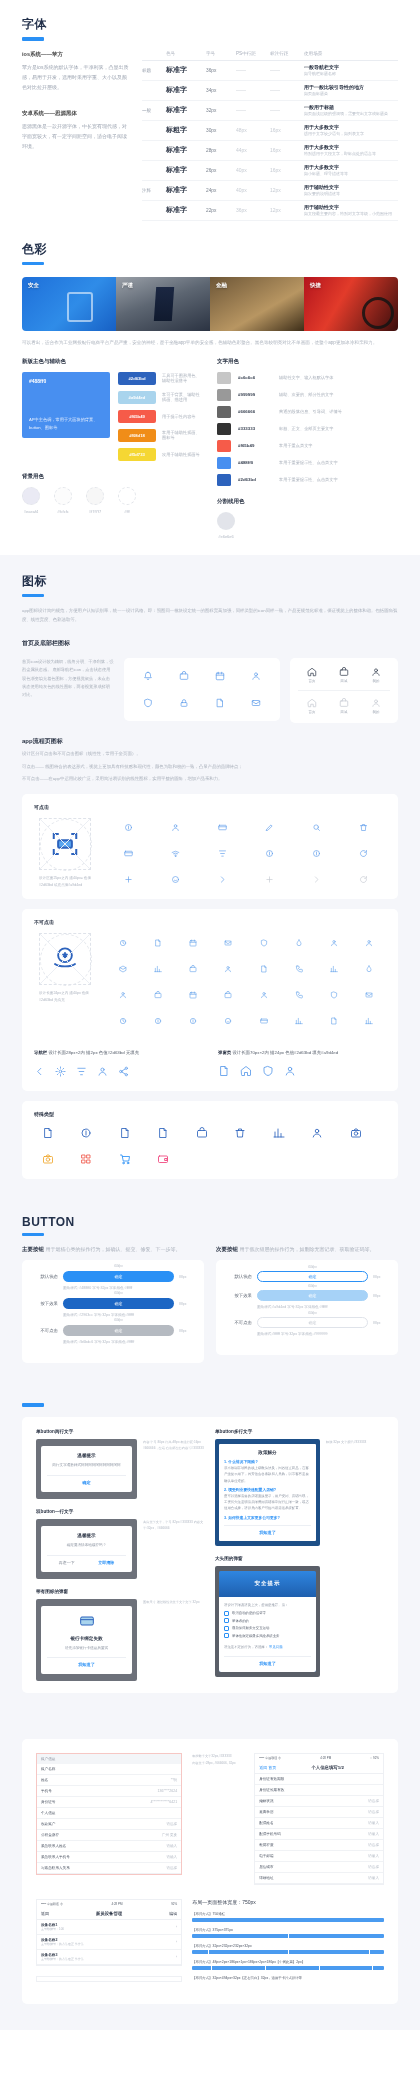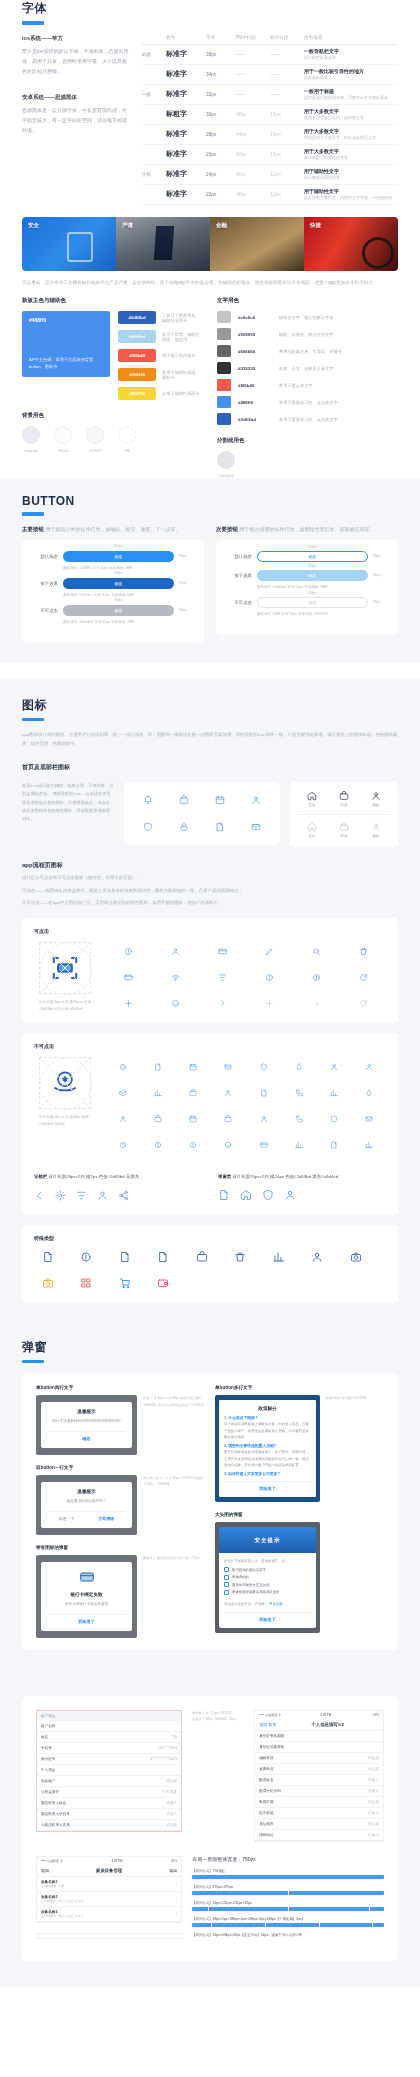--- a/index.html
+++ b/index.html
@@ -211,21 +211,21 @@
   .gap6 { gap:6px; }
   .mt6 { margin-top:6px; }
   .mt10 { margin-top:10px; }
 </style>
 </head>
 <body>
 
 <div class="page">
 
 
-  <div style="margin-top:0" class="sec-head">
+  <div style="margin-top:16px" class="sec-head">
     <h2>字体</h2>
     <div class="rule"></div>
   </div>
 
   <div class="type-wrap">
     <div class="type-left">
       <div class="tl-h">ios系统——苹方</div>
       <div class="tl-p">苹方是ios系统的默认字体，干净利落，凸显出质感，易用于开发，选用时采用字重、大小以及颜色对比拉开层级。</div>
       <div class="tl-h" style="margin-top:18px">安卓系统——思源黑体</div>
       <div class="tl-p">思源黑体是一款开源字体，中长宽有现代感，对字面宽较大，有一定字间距空间，适合电子阅读环境。</div>
@@ -329,20 +329,24 @@
               <td class="use">
                 <b>用于辅助性文字</b>
                 <span>如文段最主要内容，特别对文字等级，小范围使用</span>
               </td>
             </tr>
           </tbody>
       </table>
     </div>
   </div>
 
+  <div style="margin-top:20px" class="sec-head">
+    <h2>色彩</h2>
+    <div class="rule"></div>
+  </div>
 
   <div class="banner">
     <div class="cell bn1">
         <span class="lab">安全</span>
       </div>
     <div class="cell bn2">
         <span class="lab">严谨</span>
       </div>
     <div class="cell bn3">
         <span class="lab">金融</span>
@@ -443,77 +447,20 @@
             <div class="ti-desc">常用于重要提示性、点击类文字</div>
           </div>
         </div>
       <div class="cc-h" style="margin-top:12px">分割线用色</div>
       <div class="circ-row" id="div-circles">
           <div class="circ-item">
             <div class="circ" style="background:#e2e4ea"></div>
             <div class="circ-lab">#e6e6e6</div>
           </div>
         </div>
-    </div>
-  </div>
-
-  <div class="grey-sec" style="margin-top:0;padding-top:16px">
-    <div class="sec-head">
-      <h2>BUTTON</h2>
-      <div class="rule"></div>
-    </div>
-    <div class="btn-cols">
-      <div class="btn-col">
-        <div class="btn-h"><b>主要按钮</b>
-          <span>用于最核心类的操作行为，如确认、提交、修复、下一步等。</span></div>
-        <div class="btn-card" id="primary-buttons">
-            <div class="btn-row">
-              <span class="rl">默认状态</span>
-              <span class="btn-shape pb-default"><i class="dimtop">604px</i>确定</span>
-              <span class="btn-dim">88px</span>
-            </div>
-            <div class="btn-spec">圆角样式: #488ff0  字号:32px  字体颜色:#ffffff</div>
-            <div class="btn-row">
-              <span class="rl">按下效果</span>
-              <span class="btn-shape pb-press"><i class="dimtop">604px</i>确定</span>
-              <span class="btn-dim">88px</span>
-            </div>
-            <div class="btn-spec">圆角样式: #2963cc  字号:32px  字体颜色:#ffffff</div>
-            <div class="btn-row">
-              <span class="rl">不可点击</span>
-              <span class="btn-shape pb-dis"><i class="dimtop">604px</i>确定</span>
-              <span class="btn-dim">88px</span>
-            </div>
-            <div class="btn-spec">圆角样式: #b6bdc6  字号:32px  字体颜色:#ffffff</div>
-          </div>
-      </div>
-      <div class="btn-col">
-        <div class="btn-h"><b>次要按钮</b>
-          <span>用于低次级层的操作行为，如删除无害记录、获取验证码等。</span></div>
-        <div class="btn-card" id="secondary-buttons">
-            <div class="btn-row">
-              <span class="rl">默认状态</span>
-              <span class="btn-shape sb-default"><i class="dimtop">604px</i>确定</span>
-              <span class="btn-dim">88px</span>
-            </div>
-            <div class="btn-spec"></div>
-            <div class="btn-row">
-              <span class="rl">按下效果</span>
-              <span class="btn-shape sb-press"><i class="dimtop">604px</i>确定</span>
-              <span class="btn-dim">88px</span>
-            </div>
-            <div class="btn-spec">圆角样式:#a9d4ed  字号:32px  字体颜色:#ffffff</div>
-            <div class="btn-row">
-              <span class="rl">不可点击</span>
-              <span class="btn-shape sb-dis"><i class="dimtop">604px</i>确定</span>
-              <span class="btn-dim">88px</span>
-            </div>
-            <div class="btn-spec">圆角样式:#ffffff  字号:32px  字体颜色:#999999</div>
-          </div>
-      </div>
     </div>
   </div>
 
   <div class="grey-sec">
     <div class="sec-head">
       <h2>图标</h2>
       <div class="rule"></div>
     </div>
     <div class="icon-note">app图标设计简约规范，方便用户认知识别率，统一一设计风格。即：照图同一模块设定统一的图标宽高加强，同样类型的icon同样一致，产品更规范化标准，保证视觉上的整体和谐。包括圆角弧度、线性宽度、色彩选取等。</div>
 
@@ -938,21 +885,77 @@
           <span><svg width="12" height="12" viewBox="0 0 24 24" fill="none" stroke="#f0407a" stroke-width="1.7" stroke-linecap="round" stroke-linejoin="round">
               <rect x="3" y="6" width="18" height="13" rx="2"></rect>
               <path d="M16 11h4v4h-4z"></path>
             </svg></span>
         </div>
     </div>
   </div>
 
   <div class="grey-sec" style="margin-top:0;padding-top:16px">
     <div class="sec-head">
-      <h2>弹窗</h2>
+      <h2>BUTTON</h2>
+      <div class="rule"></div>
+    </div>
+    <div class="btn-cols">
+      <div class="btn-col">
+        <div class="btn-h"><b>主要按钮</b>
+          <span>用于最核心类的操作行为，如确认、提交、修复、下一步等。</span></div>
+        <div class="btn-card" id="primary-buttons">
+            <div class="btn-row">
+              <span class="rl">默认状态</span>
+              <span class="btn-shape pb-default"><i class="dimtop">604px</i>确定</span>
+              <span class="btn-dim">88px</span>
+            </div>
+            <div class="btn-spec">圆角样式: #488ff0  字号:32px  字体颜色:#ffffff</div>
+            <div class="btn-row">
+              <span class="rl">按下效果</span>
+              <span class="btn-shape pb-press"><i class="dimtop">604px</i>确定</span>
+              <span class="btn-dim">88px</span>
+            </div>
+            <div class="btn-spec">圆角样式: #2963cc  字号:32px  字体颜色:#ffffff</div>
+            <div class="btn-row">
+              <span class="rl">不可点击</span>
+              <span class="btn-shape pb-dis"><i class="dimtop">604px</i>确定</span>
+              <span class="btn-dim">88px</span>
+            </div>
+            <div class="btn-spec">圆角样式: #b6bdc6  字号:32px  字体颜色:#ffffff</div>
+          </div>
+      </div>
+      <div class="btn-col">
+        <div class="btn-h"><b>次要按钮</b>
+          <span>用于低次级层的操作行为，如删除无害记录、获取验证码等。</span></div>
+        <div class="btn-card" id="secondary-buttons">
+            <div class="btn-row">
+              <span class="rl">默认状态</span>
+              <span class="btn-shape sb-default"><i class="dimtop">604px</i>确定</span>
+              <span class="btn-dim">88px</span>
+            </div>
+            <div class="btn-spec"></div>
+            <div class="btn-row">
+              <span class="rl">按下效果</span>
+              <span class="btn-shape sb-press"><i class="dimtop">604px</i>确定</span>
+              <span class="btn-dim">88px</span>
+            </div>
+            <div class="btn-spec">圆角样式:#a9d4ed  字号:32px  字体颜色:#ffffff</div>
+            <div class="btn-row">
+              <span class="rl">不可点击</span>
+              <span class="btn-shape sb-dis"><i class="dimtop">604px</i>确定</span>
+              <span class="btn-dim">88px</span>
+            </div>
+            <div class="btn-spec">圆角样式:#ffffff  字号:32px  字体颜色:#999999</div>
+          </div>
+      </div>
+    </div>
+  </div>
+
+  <div class="grey-sec" style="margin-top:0;padding-top:16px">
+    <div class="sec-head">
       <div class="rule"></div>
     </div>
 
     <div class="card" style="padding:12px 14px">
       <div class="mock-grid">
 
         <div class="mock-col">
           <div class="mock-title">单button两行文字</div>
           <div class="flex gap6">
             <div class="phone" style="flex:1">

